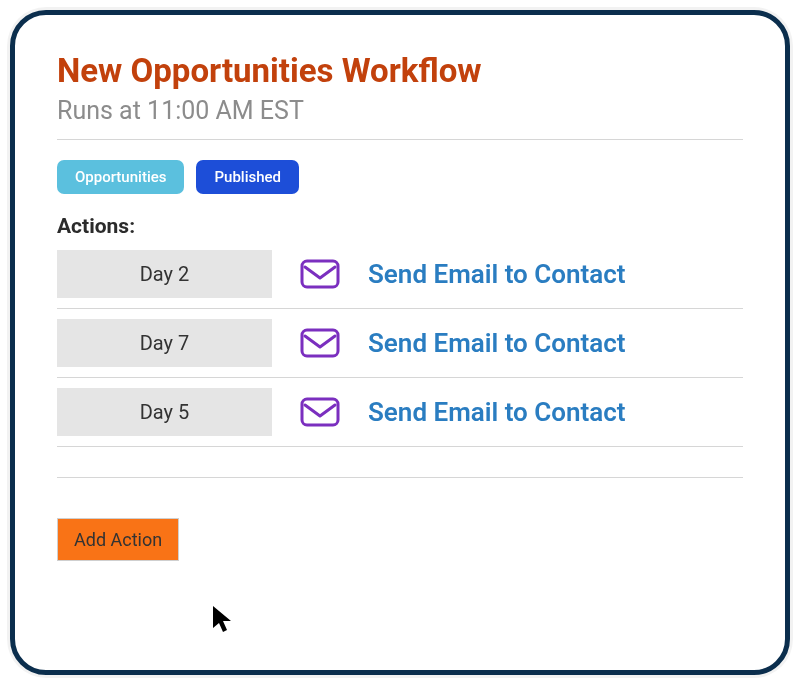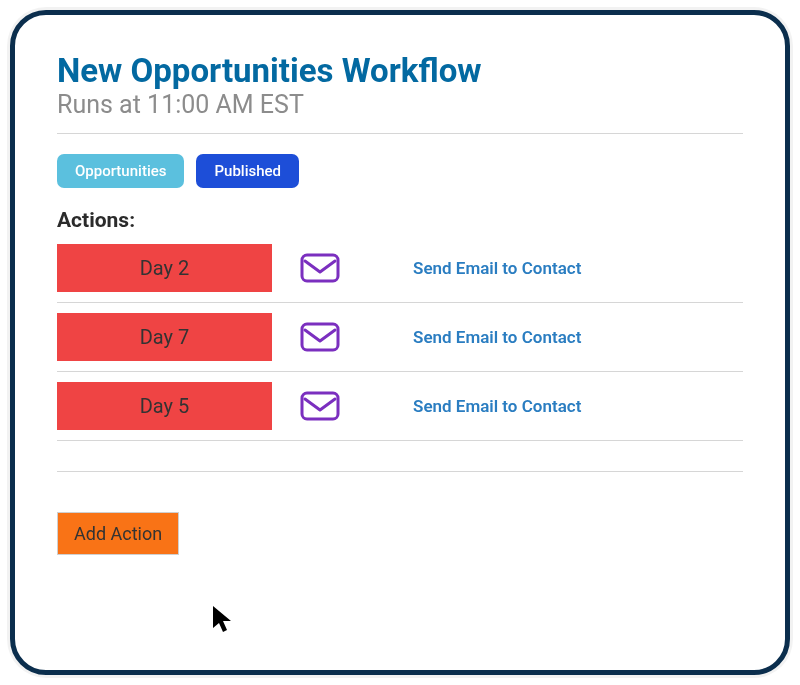--- a/index.html
+++ b/index.html
@@ -20,24 +20,24 @@
       background: #ffffff;
       border: 5px solid #0b2e4d;
       border-radius: 36px;
       width: 780px;
       height: 665px;
       padding: 36px 42px 28px 42px;
       position: relative;
       box-shadow: 0 0 0 3px rgba(0,0,0,0.05);
     }
     .title {
-      color: #0369a1;
+      color: #c2410c;
       font-size: 33px;
       font-weight: 700;
-      margin-bottom: 0;
+      margin-bottom: 6px;
     }
     .subtitle {
       color: #8c8c8c;
       font-size: 25px;
       font-weight: 400;
       margin-bottom: 14px;
     }
     .divider {
       border: none;
       border-top: 1px solid #d6d6d6;
@@ -76,21 +76,21 @@
       display: flex;
       align-items: center;
       padding: 10px 0;
       border-bottom: 1px solid #d6d6d6;
       gap: 28px;
     }
     .action-row:first-child {
       padding-top: 0;
     }
     .day-chip {
-      background: #ef4444;
+      background: #e5e5e5;
       width: 215px;
       text-align: center;
       padding: 12px 0;
       color: #333333;
       font-size: 20px;
       font-weight: 400;
     }
     .icon-wrap {
       width: 40px;
       display: flex;
@@ -108,24 +108,23 @@
     }
     .envelope-icon path {
       fill: none;
       stroke: #7b2fbf;
       stroke-width: 3;
       stroke-linecap: round;
       stroke-linejoin: round;
     }
     .action-link {
       color: #2a7dc1;
-      font-size: 17px;
+      font-size: 26px;
       font-weight: 600;
       text-decoration: none;
-      margin-left: 45px;
     }
     .add-action-btn {
       margin-top: 40px;
       border: 1px solid #cfcfcf;
       background: #f97316;
       color: #333333;
       font-size: 18px;
       padding: 10px 16px;
       cursor: pointer;
       font-family: inherit;

